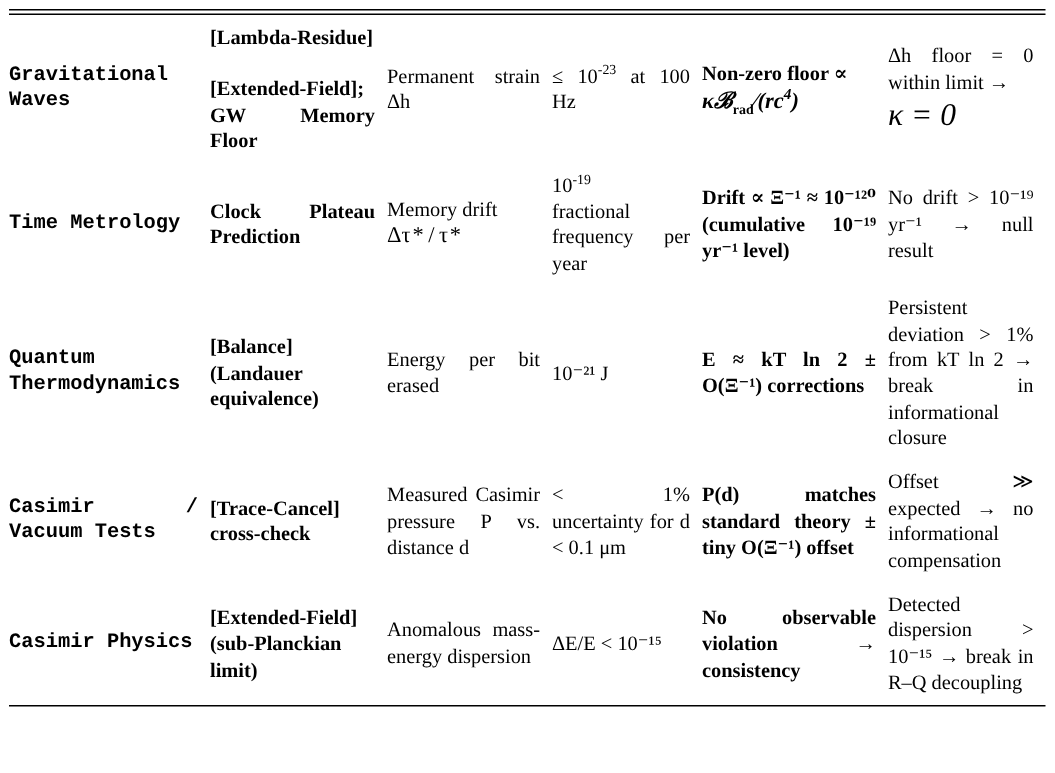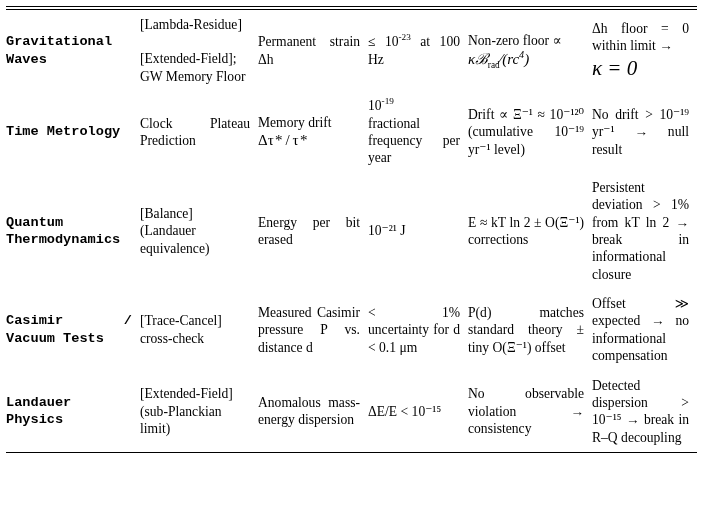--- a/index.html
+++ b/index.html
@@ -59,24 +59,24 @@
 
   td.c-label {
     font-weight: bold;
     font-size: 13.4px;
     text-align: left;
     text-align-last: left;
     padding-left: 6px;
     padding-right: 10px;
     font-family: Liberation Mono, monospace;
   }
-  td.c-tag      { padding-right: 10px; text-align: left; text-align-last: left; }
+  td.c-tag      { padding-right: 10px; text-align: left; text-align-last: left; font-weight: bold; }
   td.c-obs      { padding-right: 10px; }
   td.c-sens     { padding-right: 10px; }
-  td.c-pred     { padding-right: 10px; }
+  td.c-pred     { padding-right: 10px; font-weight: bold; }
   td.c-fals     { padding-right: 4px; }
   td.just-last-left {
     text-align: justify;
     text-align-last: left;
     -moz-text-align-last: left;
   }
 
   sup { font-size: 0.68em; vertical-align: super; line-height: 0; }
   sub { font-size: 0.68em; vertical-align: sub; line-height: 0; }
 
@@ -200,21 +200,21 @@
         <td class="c-obs just-last-left">Measured Casimir pressure P vs. distance d</td>
 
         <td class="c-sens just-last-left">&lt; 1% uncertainty for d &lt; 0.1 μm</td>
 
         <td class="c-pred just-last-left">P(d) matches standard theory ± tiny O(Ξ⁻¹) offset</td>
 
         <td class="c-fals just-last-left">Offset ≫ expected → no informational compensation</td>
       </tr>
 
       <tr>
-        <td class="c-label">Landauer Physics</td>
+        <td class="c-label">Casimir Physics</td>
 
         <td class="c-tag just-last-left">[Extended-Field] (sub-Planckian limit)</td>
 
         <td class="c-obs just-last-left">Anomalous mass-energy dispersion</td>
 
         <td class="c-sens just-last-left">ΔE/E &lt; 10⁻¹⁵</td>
 
         <td class="c-pred just-last-left">No observable violation → consistency</td>
 
         <td class="c-fals just-last-left">Detected dispersion &gt; 10⁻¹⁵ → break in R–Q decoupling</td>

